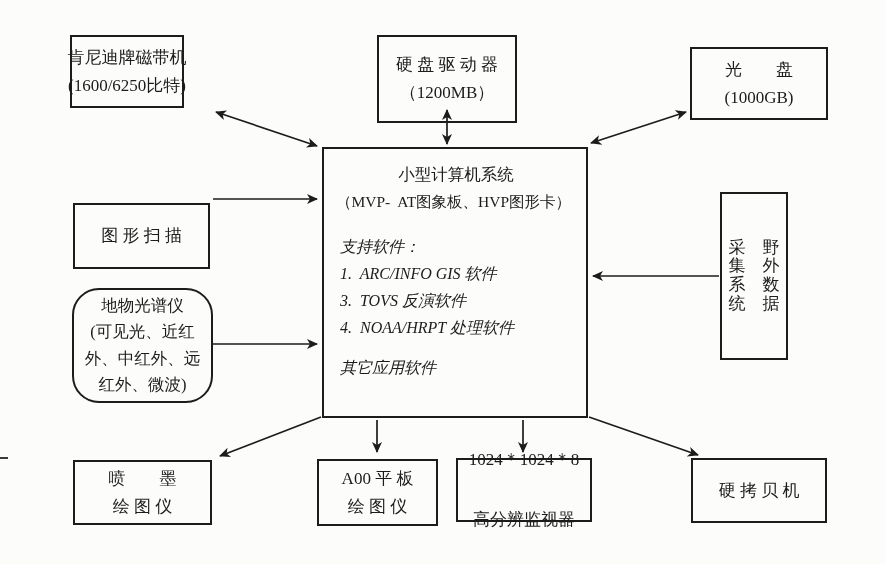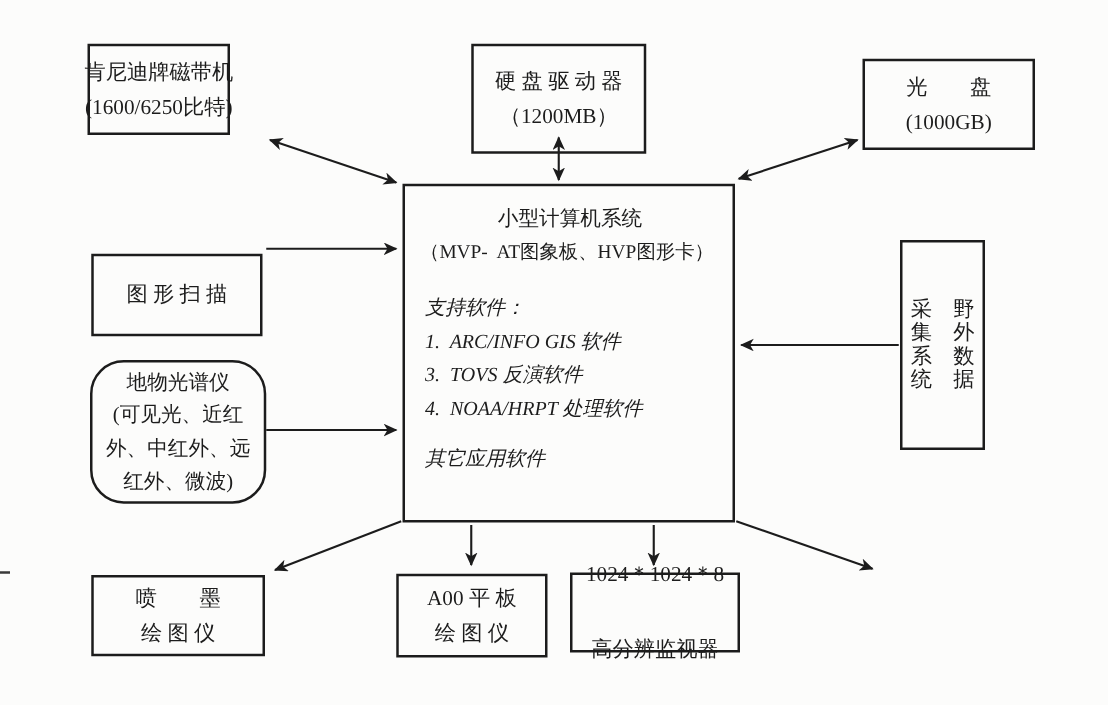--- a/index.html
+++ b/index.html
@@ -127,15 +127,18 @@
   <div class="box" style="left:317px; top:459px; width:121px; height:67px;">
     <div class="line">A00 平 板</div>
     <div class="line">绘 图 仪</div>
   </div>
 
   <div class="box" style="left:456px; top:458px; width:136px; height:64px;gap:32px;">
     <div class="line">1024＊1024＊8</div>
     <div class="line">高分辨监视器</div>
   </div>
 
+  <div class="box" style="left:691px; top:458px; width:136px; height:65px;">
+    <div class="line">硬 拷 贝 机</div>
+  </div>
 
   <div class="artifact"></div>
 </div>
 
 </body></html>

